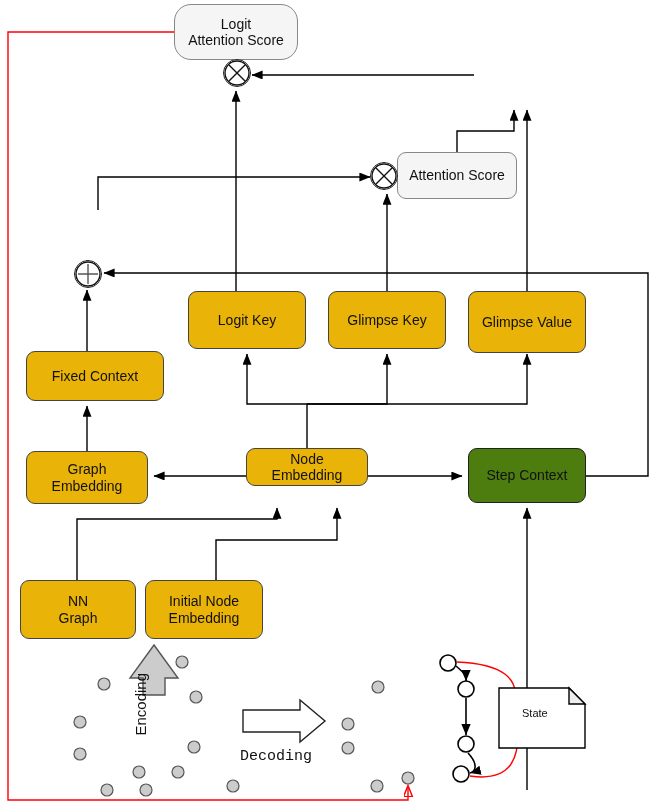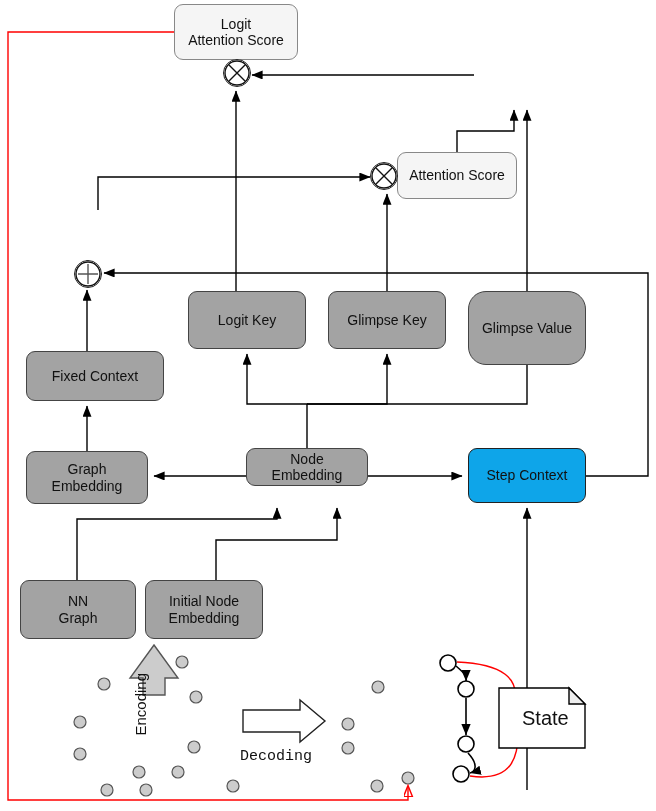--- a/index.html
+++ b/index.html
@@ -4,27 +4,27 @@
 <style>
   html,body{margin:0;padding:0;background:#ffffff;}
   body{width:656px;height:811px;font-family:"Liberation Sans",sans-serif;}
   #stage{position:relative;width:656px;height:811px;overflow:hidden;background:#fff;}
   svg#wires{position:absolute;left:0;top:0;width:656px;height:811px;}
   .node{position:absolute;box-sizing:border-box;display:flex;align-items:center;
         justify-content:center;text-align:center;border:1px solid #666;
         border-radius:9px;font-size:14px;color:#111;line-height:1.15;
         white-space:pre-line;}
   .node.light{background:#f5f5f5;border-color:#888;}
-  .node.gray{background:#a3a3a3;border-color:#444;}
-  .node.white{background:#0ea5e9;border-color:#222;}
+  .node.gray{background:#eab308;border-color:#444;}
+  .node.white{background:#4d7c0f;border-color:#222;}
   .opnode{position:absolute;width:26px;height:26px;border-radius:50%;
           border:1px solid #222;background:#fff;}
   .lbl{position:absolute;font-size:15px;color:#111;}
   .lbl.vert{transform-origin:left top;}
-  #doc-label{position:absolute;font-size:20px;color:#111;}
+  #doc-label{position:absolute;font-size:11px;color:#111;}
 </style>
 </head>
 <body>
 
 <div id="stage">
 
   <svg id="wires" viewBox="0 0 656 811" xmlns="http://www.w3.org/2000/svg">
     <defs>
       <marker id="ah" markerWidth="9" markerHeight="9" refX="7.6" refY="3.2" orient="auto" markerUnits="strokeWidth">
         <path d="M0,0 L8,3.2 L0,6.4 z" fill="#000"></path>
@@ -123,32 +123,32 @@
       <circle cx="514" cy="702" r="5"></circle>
       <circle cx="516" cy="717" r="5"></circle>
     </g>
 
     <g stroke="#000" stroke-width="1.4" fill="#ffffff">
       <path d="M499,688 L569,688 L585,704 L585,748 L499,748 Z"></path>
       <path d="M569,688 L569,704 L585,704 Z" fill="#eeeeee"></path>
     </g>
   </svg>
 
-  <div class="node light" style="left:174px;top:4px;width:124px;height:56px;">Logit
+  <div class="node light" style="left:174px;top:4px;width:124px;height:56px;border-radius:17px;">Logit
 Attention Score</div>
 
 
   <div class="node light" style="left:397px;top:152px;width:120px;height:47px;">Attention Score</div>
 
 
   <div class="node gray" style="left:188px;top:291px;width:118px;height:58px;">Logit Key</div>
 
   <div class="node gray" style="left:328px;top:291px;width:118px;height:58px;">Glimpse Key</div>
 
-  <div class="node gray" style="left:468px;top:291px;width:118px;height:74px;border-radius:18px;">Glimpse Value</div>
+  <div class="node gray" style="left:468px;top:291px;width:118px;height:62px;">Glimpse Value</div>
 
   <div class="node gray" style="left:26px;top:351px;width:138px;height:50px;">Fixed Context</div>
 
   <div class="node gray" style="left:26px;top:451px;width:122px;height:53px;">Graph
 Embedding</div>
 
   <div class="node gray" style="left:246px;top:448px;width:122px;height:38px;">Node
 Embedding</div>
 
   <div class="node white" style="left:468px;top:448px;width:118px;height:55px;">Step Context</div>

